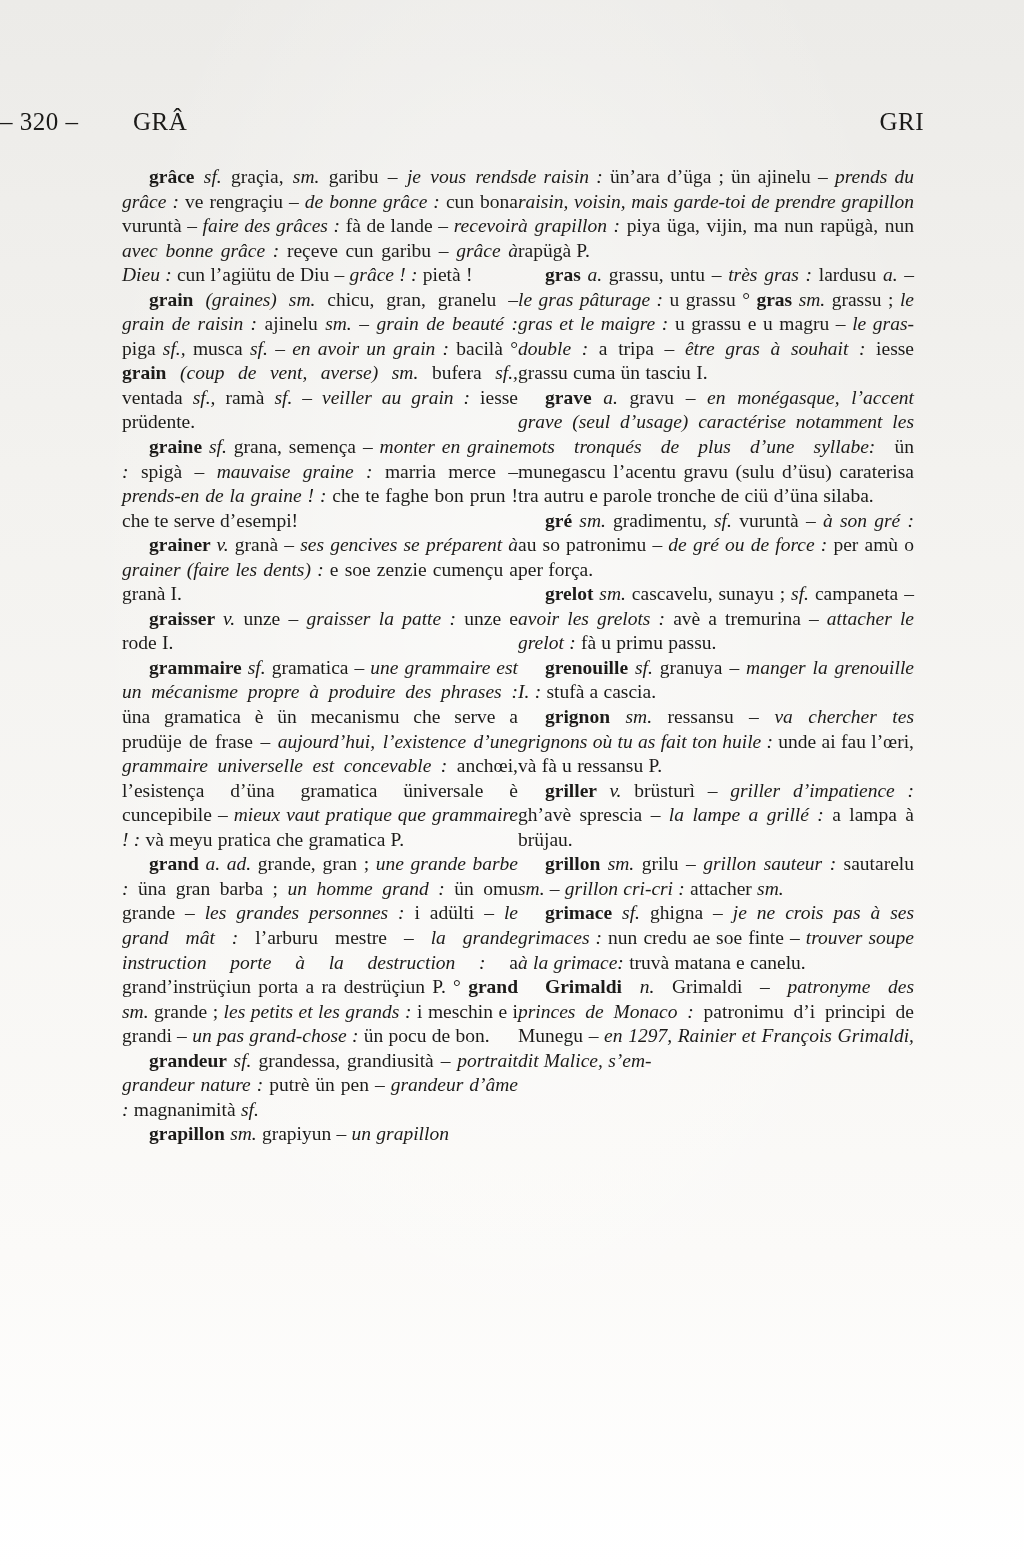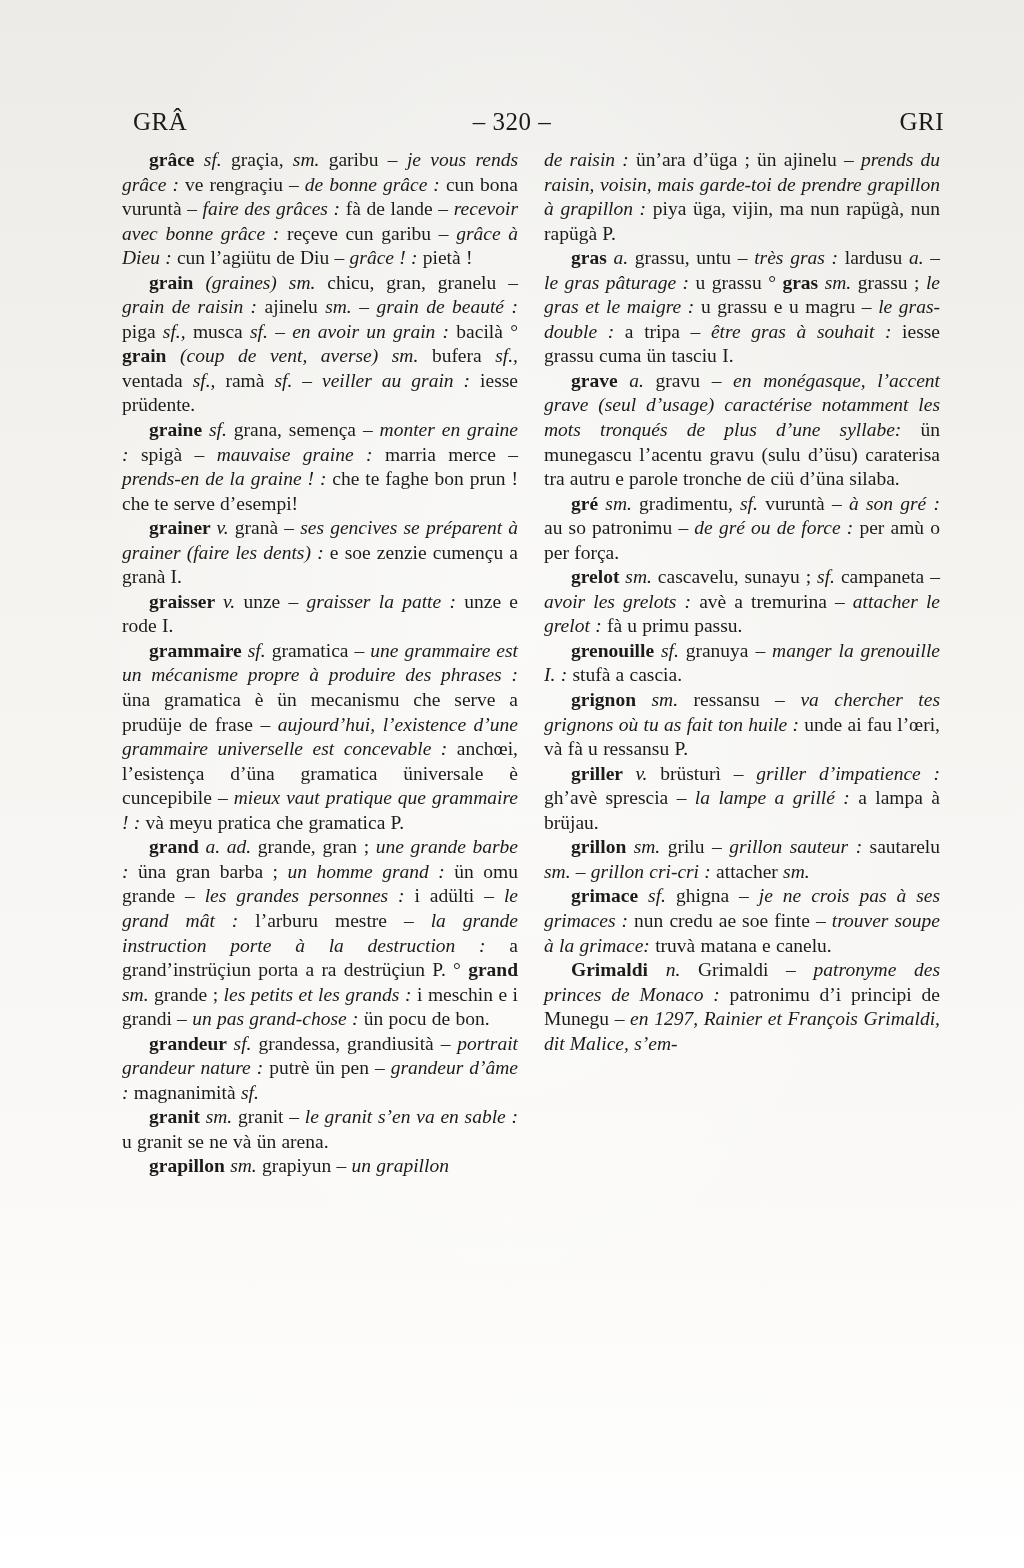--- a/index.html
+++ b/index.html
@@ -27,29 +27,28 @@
     position: absolute;
     top: 108px;
     left: 0;
     width: 100%;
     height: 34px;
     font-size: 25px;
     letter-spacing: 0.5px;
   }
   .guide { position: absolute; top: 0; white-space: nowrap; }
   .guide.left   { left: 133px; }
-  .guide.center { left: 0; right: 0; text-align: center; }
-  .guide.right  { right: 80px; }
+  .guide.center { left: 0; right: 0; text-align: left; }
+  .guide.right  { right: 100px; }
   .columns {
     position: absolute;
-    top: 148px;
+    top: 165px;
     left: 122px;
     width: 818px;
     display: flex;
-    gap: 26px;
   }
   .column {
     width: 396px;
     flex: 0 0 396px;
   }
   .entry {
     margin: 0;
     font-size: 19.5px;
     line-height: 24.55px;
     text-align: justify;
@@ -72,21 +71,20 @@
   <main class="columns">
     <section class="column">
         <p class="entry"><span class="b">grâce </span><span class="i">sf. </span><span>graçia, </span><span class="i">sm. </span><span>garibu – </span><span class="i">je vous rends grâce : </span><span>ve rengraçiu – </span><span class="i">de bonne grâce : </span><span>cun bona vuruntà – </span><span class="i">faire des grâces : </span><span>fà de lande – </span><span class="i">recevoir avec bonne grâce : </span><span>reçeve cun garibu – </span><span class="i">grâce à Dieu : </span><span>cun l’agiütu de Diu – </span><span class="i">grâce ! : </span><span>pietà !</span></p>
         <p class="entry"><span class="b">grain </span><span class="i">(graines) sm. </span><span>chicu, gran, granelu – </span><span class="i">grain de raisin : </span><span>ajinelu </span><span class="i">sm. </span><span>– </span><span class="i">grain de beauté : </span><span>piga </span><span class="i">sf., </span><span>musca </span><span class="i">sf. </span><span>– </span><span class="i">en avoir un grain : </span><span>bacilà ° </span><span class="b">grain </span><span class="i">(coup de vent, averse) sm. </span><span>bufera </span><span class="i">sf., </span><span>ventada </span><span class="i">sf., </span><span>ramà </span><span class="i">sf. </span><span>– </span><span class="i">veiller au grain : </span><span>iesse prüdente.</span></p>
         <p class="entry"><span class="b">graine </span><span class="i">sf. </span><span>grana, semença – </span><span class="i">monter en graine : </span><span>spigà – </span><span class="i">mauvaise graine : </span><span>marria merce – </span><span class="i">prends-en de la graine ! : </span><span>che te faghe bon prun ! che te serve d’esempi!</span></p>
         <p class="entry"><span class="b">grainer </span><span class="i">v. </span><span>granà – </span><span class="i">ses gencives se préparent à grainer (faire les dents) : </span><span>e soe zenzie cumençu a granà I.</span></p>
         <p class="entry"><span class="b">graisser </span><span class="i">v. </span><span>unze – </span><span class="i">graisser la patte : </span><span>unze e rode I.</span></p>
         <p class="entry"><span class="b">grammaire </span><span class="i">sf. </span><span>gramatica – </span><span class="i">une grammaire est un mécanisme propre à produire des phrases : </span><span>üna gramatica è ün mecanismu che serve a prudüje de frase – </span><span class="i">aujourd’hui, l’existence d’une grammaire universelle est concevable : </span><span>anchœi, l’esistença d’üna gramatica üniversale è cuncepibile – </span><span class="i">mieux vaut pratique que grammaire ! : </span><span>và meyu pratica che gramatica P.</span></p>
         <p class="entry"><span class="b">grand </span><span class="i">a. ad. </span><span>grande, gran ; </span><span class="i">une grande barbe : </span><span>üna gran barba ; </span><span class="i">un homme grand : </span><span>ün omu grande – </span><span class="i">les grandes personnes : </span><span>i adülti – </span><span class="i">le grand mât : </span><span>l’arburu mestre – </span><span class="i">la grande instruction porte à la destruction : </span><span>a grand’instrüçiun porta a ra destrüçiun P. ° </span><span class="b">grand </span><span class="i">sm. </span><span>grande ; </span><span class="i">les petits et les grands : </span><span>i meschin e i grandi – </span><span class="i">un pas grand-chose : </span><span>ün pocu de bon.</span></p>
         <p class="entry"><span class="b">grandeur </span><span class="i">sf. </span><span>grandessa, grandiusità – </span><span class="i">portrait grandeur nature : </span><span>putrè ün pen – </span><span class="i">grandeur d’âme : </span><span>magnanimità </span><span class="i">sf.</span></p>
-        <p class="entry"><span class="b">granit </span><span class="i">sm. </span><span>granit – </span><span class="i">le granit s’en va en sable : </span><span>u granit se ne và ün arena.</span></p>
         <p class="entry"><span class="b">grapillon </span><span class="i">sm. </span><span>grapiyun – </span><span class="i">un grapillon</span></p>
       </section>
     <section class="column">
         <p class="entry noindent"><span class="i">de raisin : </span><span>ün’ara d’üga ; ün ajinelu – </span><span class="i">prends du raisin, voisin, mais garde-toi de prendre grapillon à grapillon : </span><span>piya üga, vijin, ma nun rapügà, nun rapügà P.</span></p>
         <p class="entry"><span class="b">gras </span><span class="i">a. </span><span>grassu, untu – </span><span class="i">très gras : </span><span>lardusu </span><span class="i">a. </span><span>– </span><span class="i">le gras pâturage : </span><span>u grassu ° </span><span class="b">gras </span><span class="i">sm. </span><span>grassu ; </span><span class="i">le gras et le maigre : </span><span>u grassu e u magru – </span><span class="i">le gras-double : </span><span>a tripa – </span><span class="i">être gras à souhait : </span><span>iesse grassu cuma ün tasciu I.</span></p>
         <p class="entry"><span class="b">grave </span><span class="i">a. </span><span>gravu – </span><span class="i">en monégasque, l’accent grave (seul d’usage) caractérise notamment les mots tronqués de plus d’une syllabe: </span><span>ün munegascu l’acentu gravu (sulu d’üsu) caraterisa tra autru e parole tronche de ciü d’üna silaba.</span></p>
         <p class="entry"><span class="b">gré </span><span class="i">sm. </span><span>gradimentu, </span><span class="i">sf. </span><span>vuruntà – </span><span class="i">à son gré : </span><span>au so patronimu – </span><span class="i">de gré ou de force : </span><span>per amù o per força.</span></p>
         <p class="entry"><span class="b">grelot </span><span class="i">sm. </span><span>cascavelu, sunayu ; </span><span class="i">sf. </span><span>campaneta – </span><span class="i">avoir les grelots : </span><span>avè a tremurina – </span><span class="i">attacher le grelot : </span><span>fà u primu passu.</span></p>
         <p class="entry"><span class="b">grenouille </span><span class="i">sf. </span><span>granuya – </span><span class="i">manger la grenouille I. : </span><span>stufà a cascia.</span></p>
         <p class="entry"><span class="b">grignon </span><span class="i">sm. </span><span>ressansu – </span><span class="i">va chercher tes grignons où tu as fait ton huile : </span><span>unde ai fau l’œri, và fà u ressansu P.</span></p>

